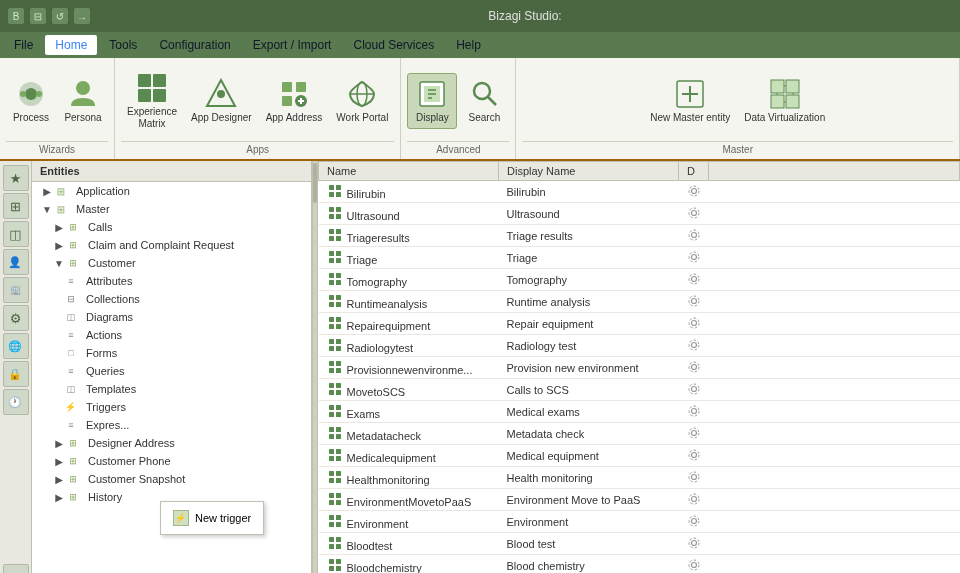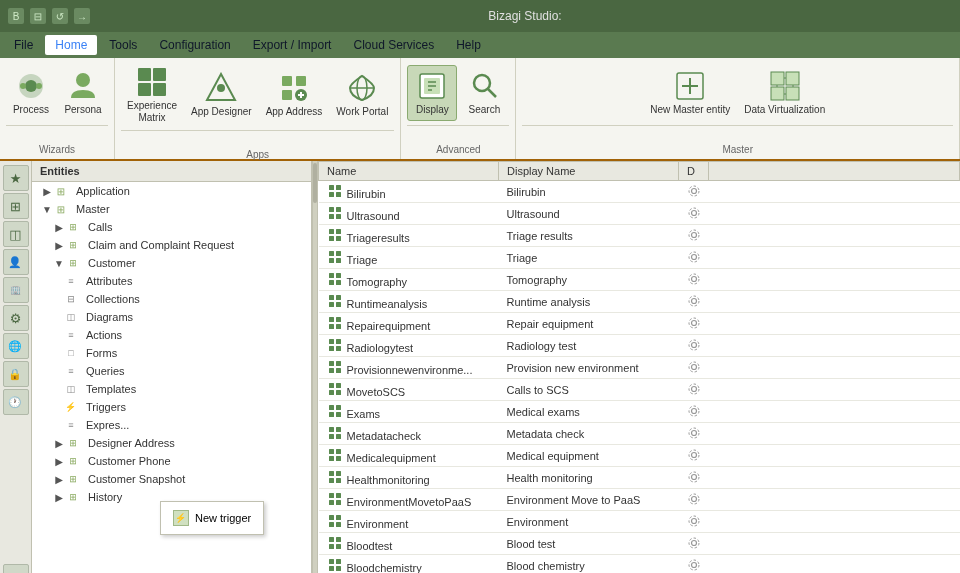--- a/index.html
+++ b/index.html
@@ -14,21 +14,21 @@
     
     .menu-bar { background: #5a7a50; height: 26px; display: flex; align-items: center; padding: 0 4px; gap: 2px; }
     .menu-item { color: #0f172a; padding: 3px 10px; font-size: 12px; cursor: pointer; border-radius: 2px; }
     .menu-item:hover, .menu-item.active { background: #4a6741; }
     .menu-item.active { background: #fff; color: #3b82f6; }
 
     
     .ribbon { background: #f5f5f0; border-bottom: 2px solid #a16207; height: 103px; display: flex; align-items: stretch; }
     .ribbon-group { display: flex; flex-direction: column; border-right: 1px solid #d0d0c0; padding: 4px 6px; align-items: center; min-width: 60px; }
     .ribbon-group-buttons { display: flex; gap: 2px; flex: 1; align-items: center; justify-content: center; }
-    .ribbon-group-label { font-size: 10px; color: #666; margin-top: 2px; border-top: 1px solid #d0d0c0; width: 100%; text-align: center; padding-top: 18px; }
+    .ribbon-group-label { font-size: 10px; color: #666; margin-top: 2px; border-top: 1px solid #d0d0c0; width: 100%; text-align: center; padding-top: 2px; }
     .ribbon-btn { display: flex; flex-direction: column; align-items: center; padding: 4px 6px; cursor: pointer; border-radius: 3px; min-width: 50px; }
     .ribbon-btn.active { background: #c8d8b8; border: 1px solid #8aaa70; }
     .ribbon-icon { width: 32px; height: 32px; display: flex; align-items: center; justify-content: center; font-size: 20px; }
     .ribbon-label { font-size: 10px; color: #333; text-align: center; line-height: 1.2; margin-top: 2px; }
 
     
     .sidebar { background: #e8e8e0; width: 32px; border-right: 1px solid #c0c0b0; display: flex; flex-direction: column; align-items: center; padding: 4px 0; gap: 2px; }
     .sidebar-icon { width: 26px; height: 26px; background: #d0d8c8; border: 1px solid #b0b8a8; border-radius: 2px; display: flex; align-items: center; justify-content: center; font-size: 13px; cursor: pointer; color: #4a6741; }
 
     

